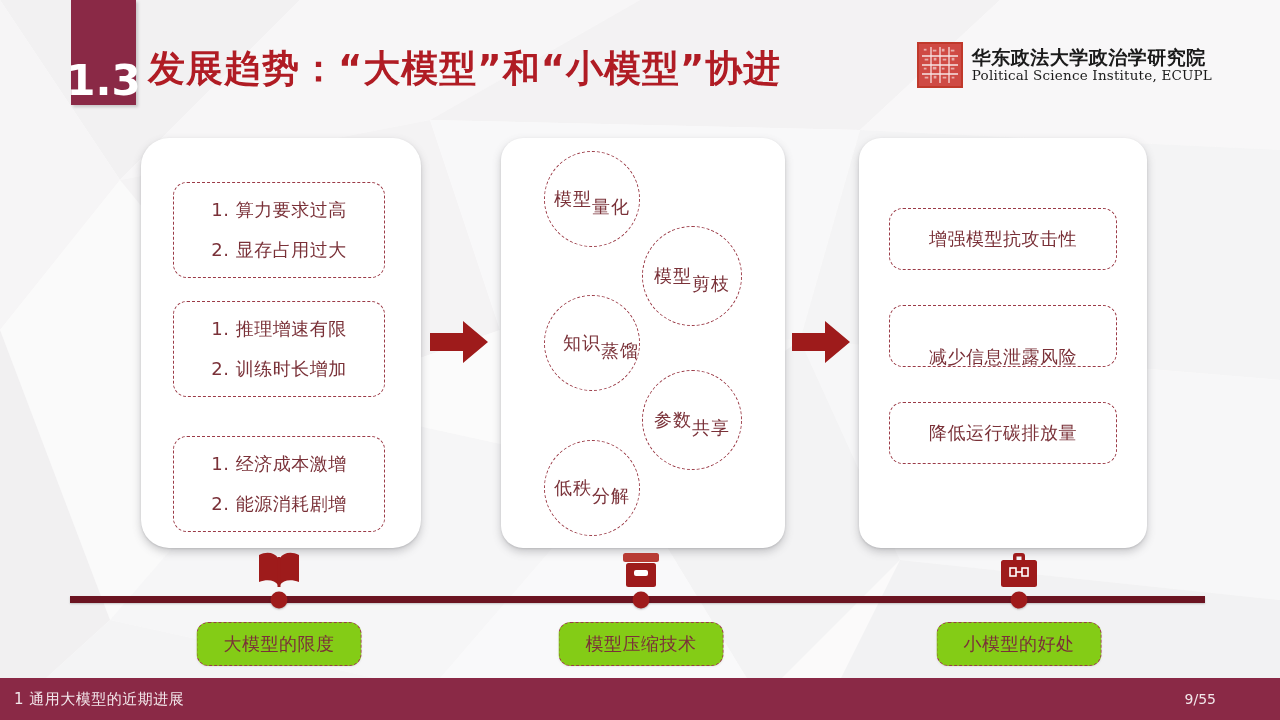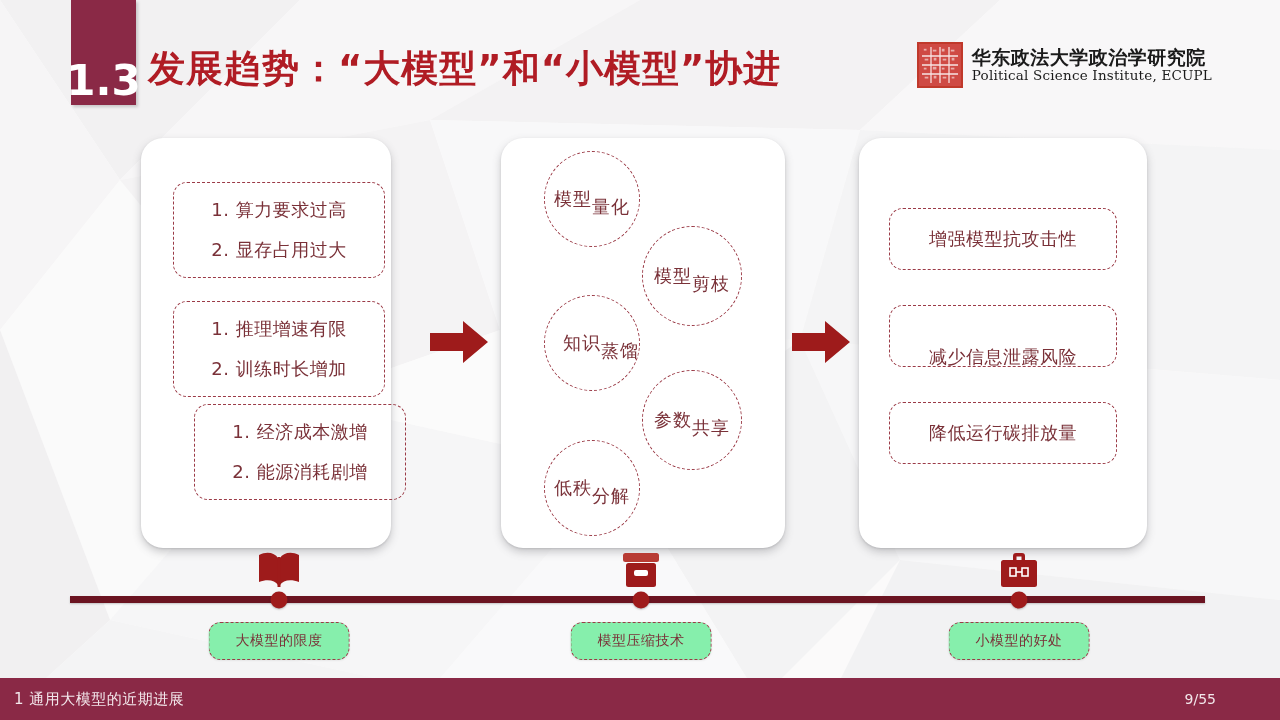--- a/index.html
+++ b/index.html
@@ -62,39 +62,39 @@
     font-size: 13.5px; color: #1a1a1a; letter-spacing: 0.2px;
   }
 
   
   .card {
     position: absolute;
     background: #ffffff;
     border-radius: 22px;
     box-shadow: 0 4px 9px rgba(90,90,95,0.30), 0 1px 2px rgba(90,90,95,0.18);
   }
-  #card-left   { left: 141px; top: 138px; width: 250px; height: 410px; }
+  #card-left   { left: 141px; top: 138px; width: 280px; height: 410px; border-radius: 28px; }
   #card-mid    { left: 501px; top: 138px; width: 284px; height: 410px; }
   #card-right  { left: 859px; top: 138px; width: 288px; height: 410px; }
 
   
   .dash-box {
     position: absolute;
     border: 1.6px dashed #9b3b47;
     border-radius: 14px;
     display: flex; flex-direction: column;
     align-items: center; justify-content: center;
     color: #7a3138;
   }
   .dash-box .line { font-size: 18px; line-height: 1.0; letter-spacing: 0.5px; }
   .dash-box .line + .line { margin-top: 22px; }
 
   #lb1 { left: 32px; top: 44px;  width: 212px; height: 96px; }
   #lb2 { left: 32px; top: 163px; width: 212px; height: 96px; }
-  #lb3 { left: 32px; top: 266px; width: 212px; height: 96px; margin-left: 21px; }
+  #lb3 { left: 32px; top: 298px; width: 212px; height: 96px; }
 
   .rb { left: 30px; width: 228px; height: 62px; }
   #rb1 { top: 70px; }
   #rb2 { top: 167px; justify-content: flex-end; }
   #rb3 { top: 264px; }
   .rb .line { font-size: 18px; letter-spacing: 0.5px; }
 
   
   .dash-circle {
     position: absolute;
@@ -139,23 +139,23 @@
     transform: translate(-50%, -50%);
     width: 17px; height: 17px; border-radius: 50%;
     background: #9e1b1b;
     box-shadow: 0 1px 2px rgba(0,0,0,0.25);
   }
   .tl-label {
     position: absolute; left: 50%; transform: translateX(-50%);
     top: 22px;
     border: 1.6px dashed #9b3b47;
     border-radius: 12px;
-    background: #86efac;
+    background: #84cc16;
     color: #7a3138;
-    font-size: 14px; letter-spacing: 0.5px;
+    font-size: 18px; letter-spacing: 0.5px;
     padding: 9px 26px;
     white-space: nowrap;
     box-shadow: 0 1px 2px rgba(0,0,0,0.06);
   }
 
   #node1 { left: 279px; top: 600px; }
   #node2 { left: 641px; top: 600px; }
   #node3 { left: 1019px; top: 600px; }
   #node1 .tl-icon { bottom: 5px; }
   #node2 .tl-icon { bottom: 5px; }

